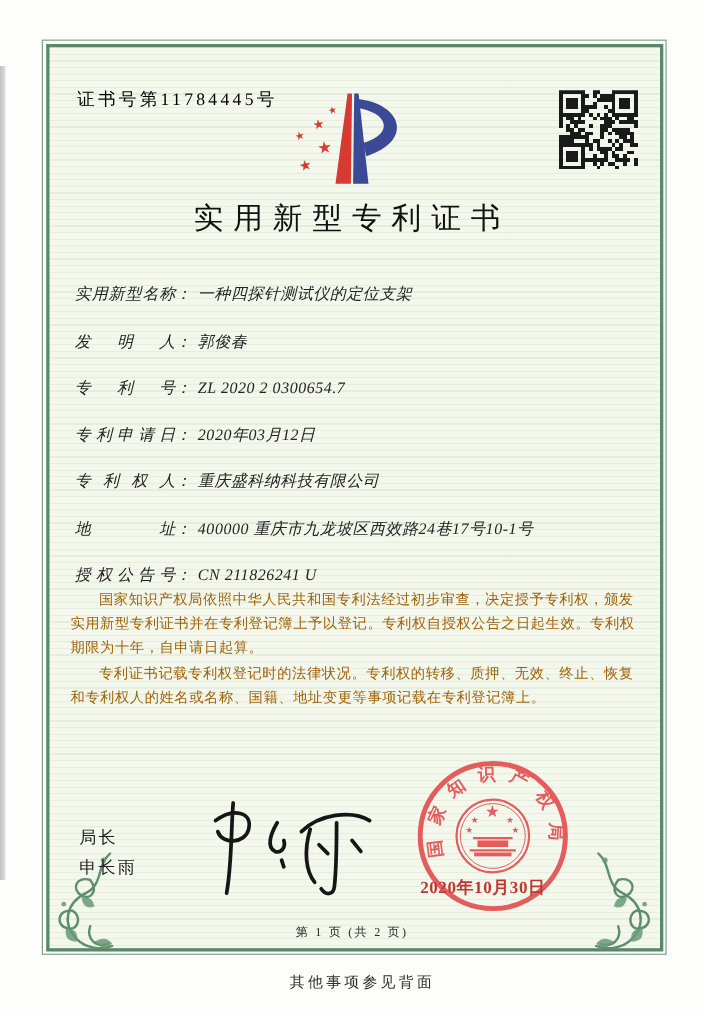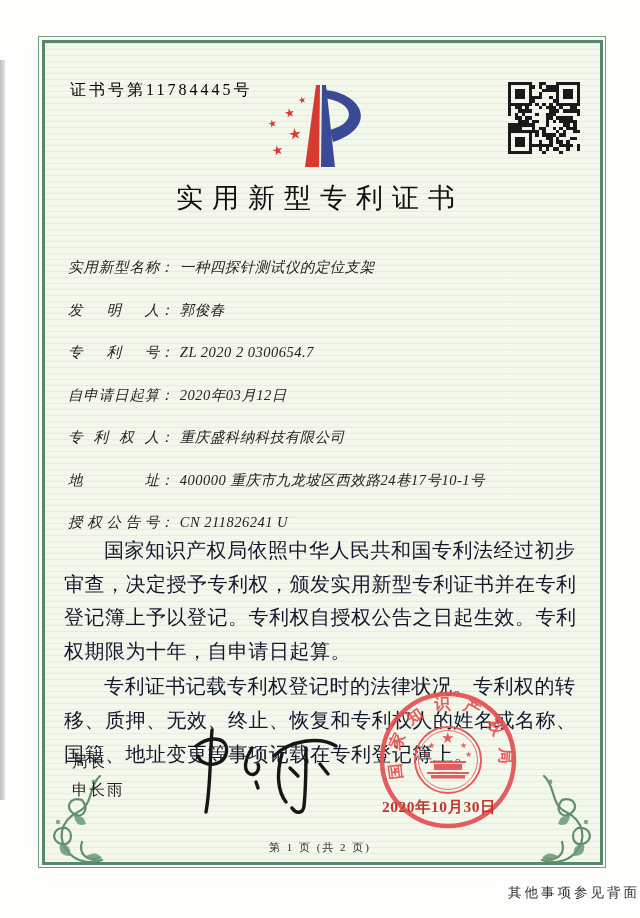--- a/index.html
+++ b/index.html
@@ -42,36 +42,36 @@
   .f-row { margin-bottom:23.5px; white-space:nowrap;font-style:italic; }
   .f-label { display:inline-block; width:6.3em; text-align:justify;
     text-align-last:justify; vertical-align:top; color:#232323; }
   .f-colon { margin-right:6px; }
   .f-value { color:#232323; letter-spacing:0.5px; }
   .grant-row { display:flex; }
   .grant-cell.first { width:285px; }
 
   
   .paras { position:absolute; left:64px; top:534px; right:52px; z-index:4;
-    font-size:20px; line-height:1.68; color:#0f172a; letter-spacing:0.5px; }
+    font-size:13px; line-height:1.68; color:#a16207; letter-spacing:0.5px; }
   .paras p { text-indent:2em; margin-bottom:2px; }
 
   
   .signer { position:absolute; left:72px; top:748px; z-index:4; font-size:15.5px;
     letter-spacing:2px; line-height:1.8; color:#1d1d1d; }
   .signature { position:absolute; left:178px; top:722px; width:168px; height:100px; z-index:5; }
   .seal { position:absolute; left:374px; top:686px; width:148px; height:148px; z-index:5;
     opacity:.92; }
   .seal-date { position:absolute; left:382px; top:797px; z-index:6; font-size:15.5px;
     font-weight:600; color:var(--date-red); letter-spacing:0.5px; }
 
   
   .page-num { position:absolute; left:0; right:0; top:840px; text-align:center;
     font-size:11px; letter-spacing:2px; color:#2b2b2b; z-index:4; }
-  .back-note { position:absolute; left:0; right:0; top:884px; text-align:right;
+  .back-note { position:absolute; left:0; right:0; top:884px; text-align:center;
     font-size:13.5px; letter-spacing:3px; color:#2e2e2e; z-index:4;padding-left:19px; }
 </style>
 </head>
 <body>
 
 <div class="page">
   <div class="scan-edge"></div>
 
   <div class="frame-outer">
     <div class="frame-inner"></div>
@@ -376,21 +376,21 @@
     <div class="f-row">
       <span class="f-label">实用新型名称</span><span class="f-colon">：</span><span class="f-value">一种四探针测试仪的定位支架</span>
     </div>
     <div class="f-row">
       <span class="f-label">发明人</span><span class="f-colon">：</span><span class="f-value">郭俊春</span>
     </div>
     <div class="f-row">
       <span class="f-label">专利号</span><span class="f-colon">：</span><span class="f-value">ZL 2020 2 0300654.7</span>
     </div>
     <div class="f-row">
-      <span class="f-label">自申请日起算</span><span class="f-colon">：</span><span class="f-value">2020年03月12日</span>
+      <span class="f-label">专利申请日</span><span class="f-colon">：</span><span class="f-value">2020年03月12日</span>
     </div>
     <div class="f-row">
       <span class="f-label">专利权人</span><span class="f-colon">：</span><span class="f-value">重庆盛科纳科技有限公司</span>
     </div>
     <div class="f-row">
       <span class="f-label">地址</span><span class="f-colon">：</span><span class="f-value">400000 重庆市九龙坡区西效路24巷17号10-1号</span>
     </div>
     <div class="f-row grant-row">
       <span class="grant-cell"><span class="f-label">授权公告号</span><span class="f-colon">：</span><span class="f-value">CN 211826241 U</span></span>
     </div>

